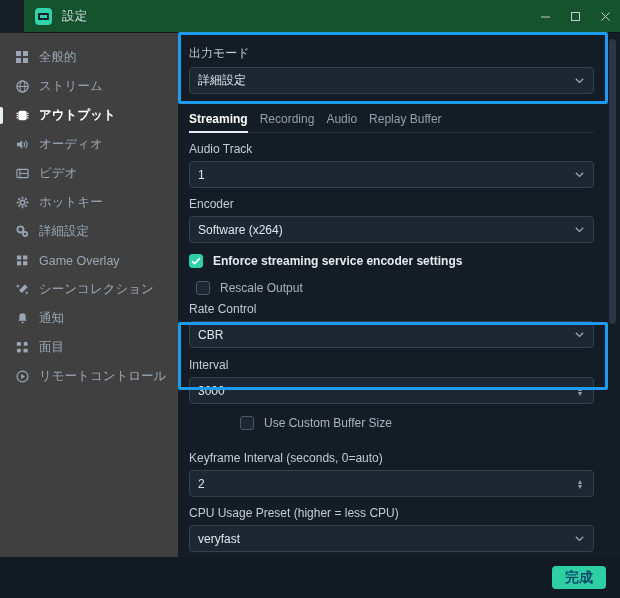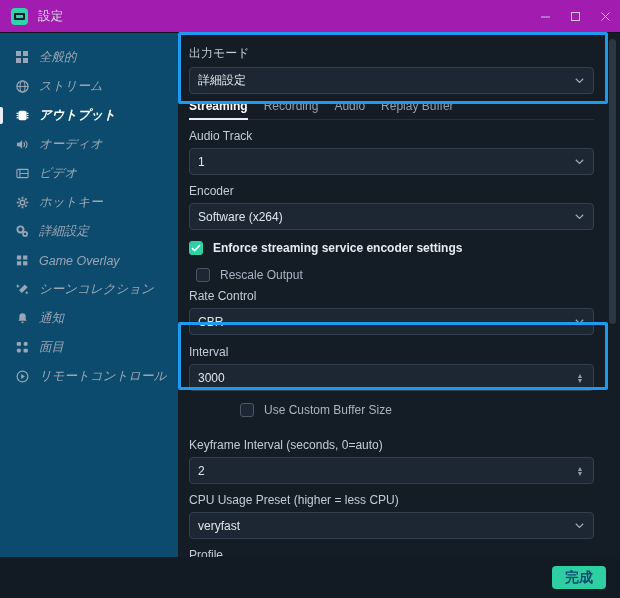--- a/index.html
+++ b/index.html
@@ -14,25 +14,26 @@
     position: relative;
     width: 620px; height: 598px;
     background: #151d27;
     display: flex;
     flex-direction: column;
   }
 
   
   .titlebar {
     height: 36px;
-    background: #a21caf;
+    background: #14532d;
     display: flex;
     align-items: center;
     flex: 0 0 32px;
     border-bottom: 1px solid #0d141c;
+    margin-left: 24px;
   }
   .app-icon {
     width: 17px; height: 17px;
     margin-left: 11px;
     border-radius: 4px;
     background: #31d3a8;
     position: relative;
     flex: 0 0 auto;
   }
   .app-icon::before {
@@ -74,24 +75,23 @@
     flex: 1 1 auto;
     display: flex;
     min-height: 0;
     background: #141c26;
   }
 
   
   .sidebar {
     width: 178px;
     flex: 0 0 178px;
-    background: #0c4a6e;
+    background: #404040;
     padding-top: 10px;
     position: relative;
-    font-style: italic;
   }
   .nav-item {
     height: 29px;
     display: flex;
     align-items: center;
     padding-left: 14px;
     position: relative;
     color: #9aa6b4;
     font-size: 12.5px;
   }
@@ -450,21 +450,21 @@
         <div class="field-label">出力モード</div>
         <div class="control">
           <span class="val">詳細設定</span>
           <span class="caret">
             <svg width="9" height="6" viewBox="0 0 9 6">
                 <path d="M0.8 0.8L4.5 4.4 8.2 0.8" fill="none" stroke="#9fadbb" stroke-width="1.2"></path>
               </svg>
           </span>
         </div>
 
-        <div class="tabs" style="">
+        <div class="tabs" style="margin-top:13px;gap:12px;">
           <div class="tab active">Streaming</div>
           <div class="tab">Recording</div>
           <div class="tab">Audio</div>
           <div class="tab">Replay Buffer</div>
         </div>
 
         <div class="field-label">Audio Track</div>
         <div class="control">
           <span class="val">1</span>
           <span class="caret">

